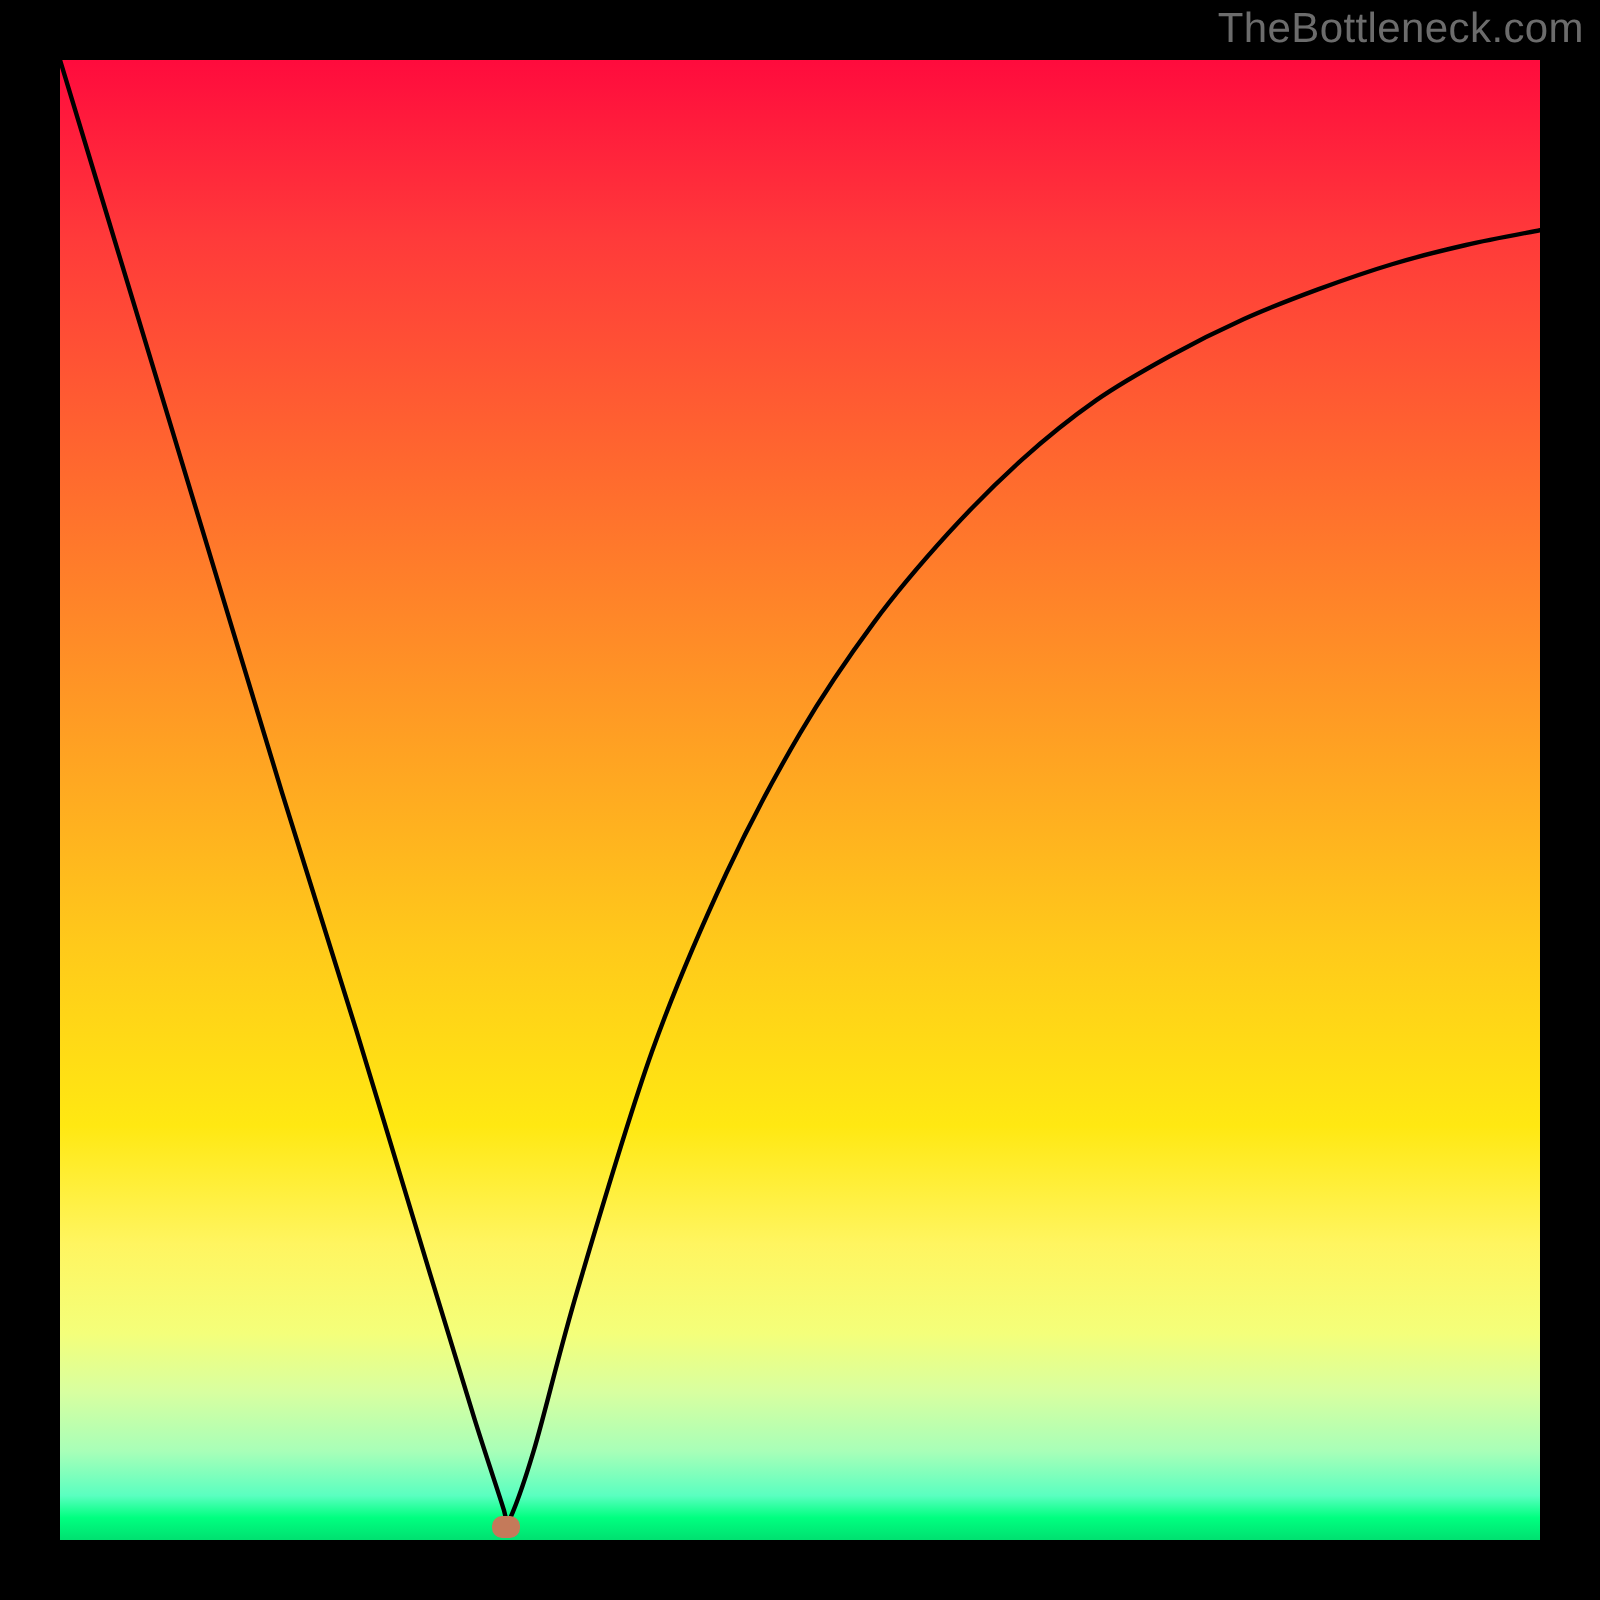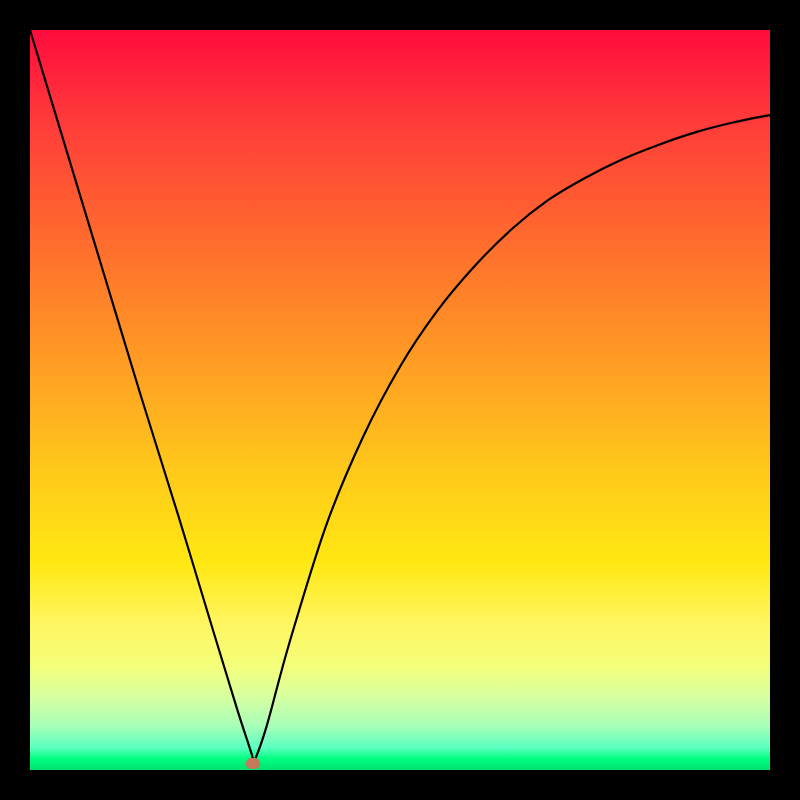--- a/index.html
+++ b/index.html
@@ -73,14 +73,15 @@
 
 <div class="frame">
 
   <div class="plot-area">
     <svg class="curve-svg" viewBox="0 0 740 740" preserveAspectRatio="none">
       <path fill="none" stroke="#000000" stroke-width="2.2" stroke-linecap="round" d="M 0.00 0.00 C 6.17 20.35 24.67 81.40 37.00 122.10 C 49.33 162.80 61.67 203.50 74.00 244.20 C 86.33 284.90 98.67 326.22 111.00 366.30 C 123.33 406.38 135.67 444.62 148.00 484.70 C 160.33 524.78 175.13 574.36 185.00 606.80 C 194.87 639.24 201.03 659.59 207.20 679.32 C 213.37 699.05 219.29 716.32 222.00 725.20 C 224.71 734.08 221.01 737.53 223.48 732.60 C 225.95 727.67 230.88 715.33 236.80 695.60 C 242.72 675.87 249.13 647.50 259.00 614.20 C 268.87 580.90 283.67 530.33 296.00 495.80 C 308.33 461.27 320.67 433.52 333.00 407.00 C 345.33 380.48 357.67 357.67 370.00 336.70 C 382.33 315.73 394.67 297.85 407.00 281.20 C 419.33 264.55 431.67 250.37 444.00 236.80 C 456.33 223.23 468.67 210.90 481.00 199.80 C 493.33 188.70 505.67 178.83 518.00 170.20 C 530.33 161.57 542.67 154.78 555.00 148.00 C 567.33 141.22 579.67 135.05 592.00 129.50 C 604.33 123.95 616.67 119.26 629.00 114.70 C 641.33 110.14 653.67 105.82 666.00 102.12 C 678.33 98.42 690.67 95.34 703.00 92.50 C 715.33 89.66 733.83 86.33 740.00 85.10" id="curve-path"></path>
     </svg>
     <div class="marker" id="min-marker" style="left: 216.48px; top: 728.08px;"></div>
   </div>
 
+  <div class="watermark">TheBottleneck.com</div>
 
 </div>
 
 </body></html>

